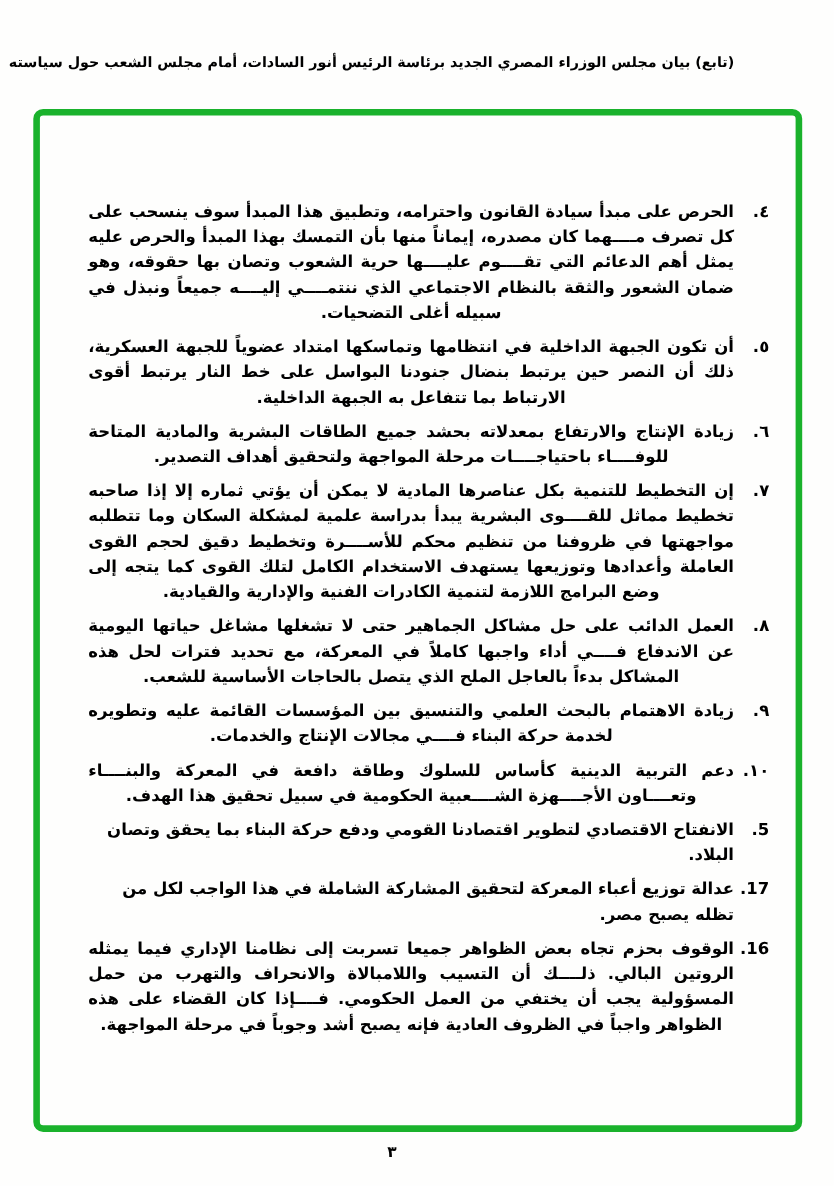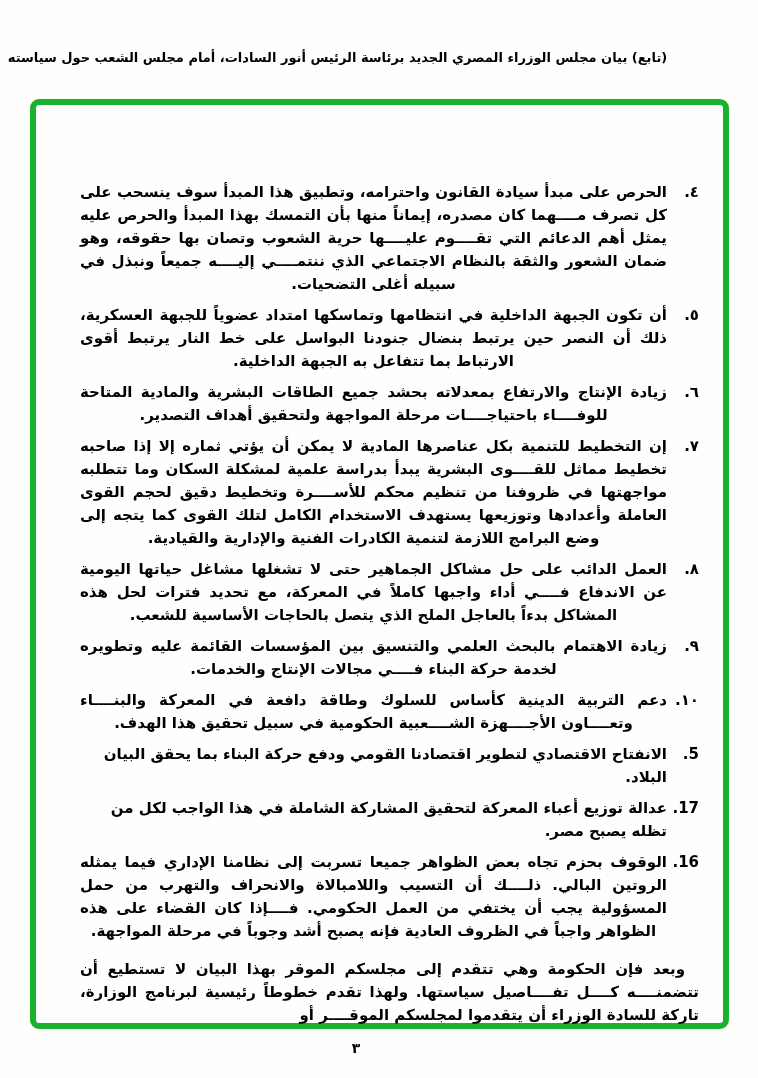--- a/index.html
+++ b/index.html
@@ -119,33 +119,32 @@
         <span class="txt">زيادة الاهتمام بالبحث العلمي والتنسيق بين المؤسسات القائمة عليه وتطويره لخدمة حركة البناء فــــي مجالات الإنتاج والخدمات.</span>
       </div>
 
       <div class="item">
         <span class="num">١٠.</span>
         <span class="txt">دعم التربية الدينية كأساس للسلوك وطاقة دافعة في المعركة والبنــــاء وتعــــاون الأجــــهزة الشــــعبية الحكومية في سبيل تحقيق هذا الهدف.</span>
       </div>
 
       <div class="item single">
         <span class="num">5.</span>
-        <span class="txt">الانفتاح الاقتصادي لتطوير اقتصادنا القومي ودفع حركة البناء بما يحقق البيان البلاد.</span>
+        <span class="txt">الانفتاح الاقتصادي لتطوير اقتصادنا القومي ودفع حركة البناء بما يحقق وتصان البلاد.</span>
       </div>
 
       <div class="item single">
         <span class="num">17.</span>
         <span class="txt">عدالة توزيع أعباء المعركة لتحقيق المشاركة الشاملة في هذا الواجب لكل من تظله يصبح مصر.</span>
       </div>
 
       <div class="item">
         <span class="num">16.</span>
         <span class="txt">الوقوف بحزم تجاه بعض الظواهر جميعا تسربت إلى نظامنا الإداري فيما يمثله الروتين البالي. ذلــــك أن التسيب واللامبالاة والانحراف والتهرب من حمل المسؤولية يجب أن يختفي من العمل الحكومي. فــــإذا كان القضاء على هذه الظواهر واجباً في الظروف العادية فإنه يصبح أشد وجوباً في مرحلة المواجهة.</span>
       </div>
 
-      <p class="closing">وبعد فإن الحكومة وهي تتقدم إلى مجلسكم الموقر بهذا البيان لا تستطيع أن تتضمنــــه كــــل تفــــاصيل سياستها. ولهذا تقدم خطوطاً رئيسية لبرنامج الوزارة، تاركة للسادة الوزراء أن يتقدموا لمجلسكم الموقــــر أو</p>
 
     </div>
   </div>
 
   <div class="page-number">٣</div>
 
 </div>
 
 </body></html>

